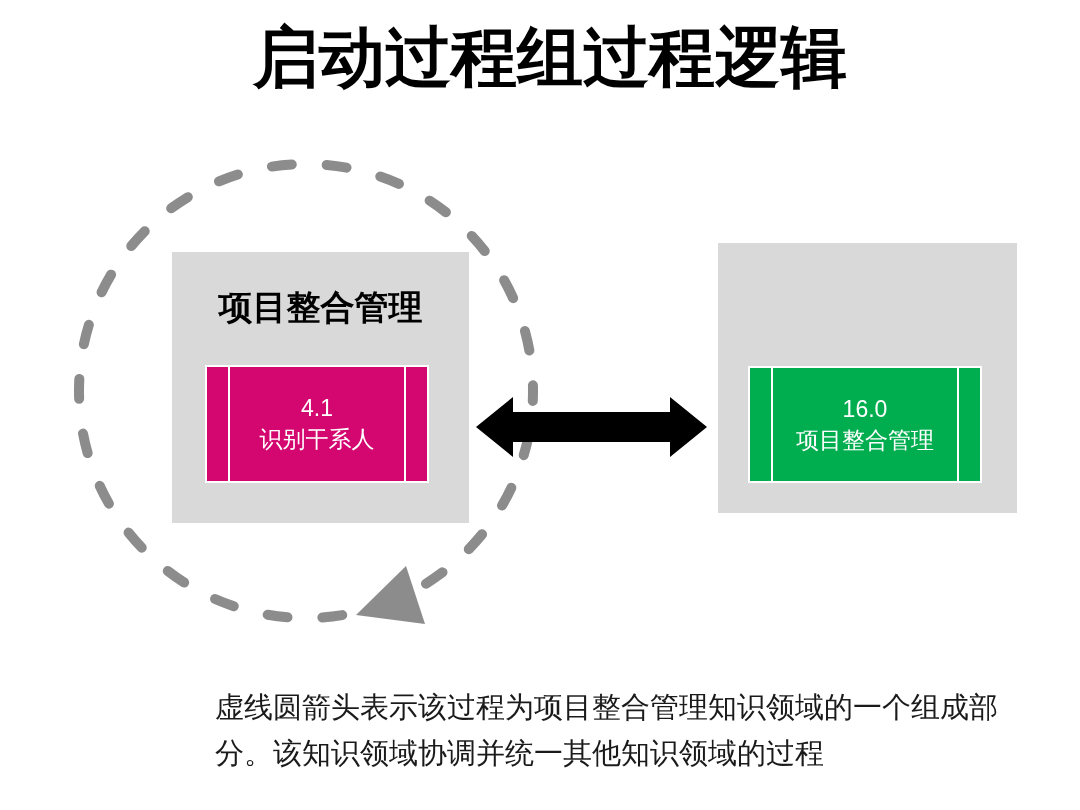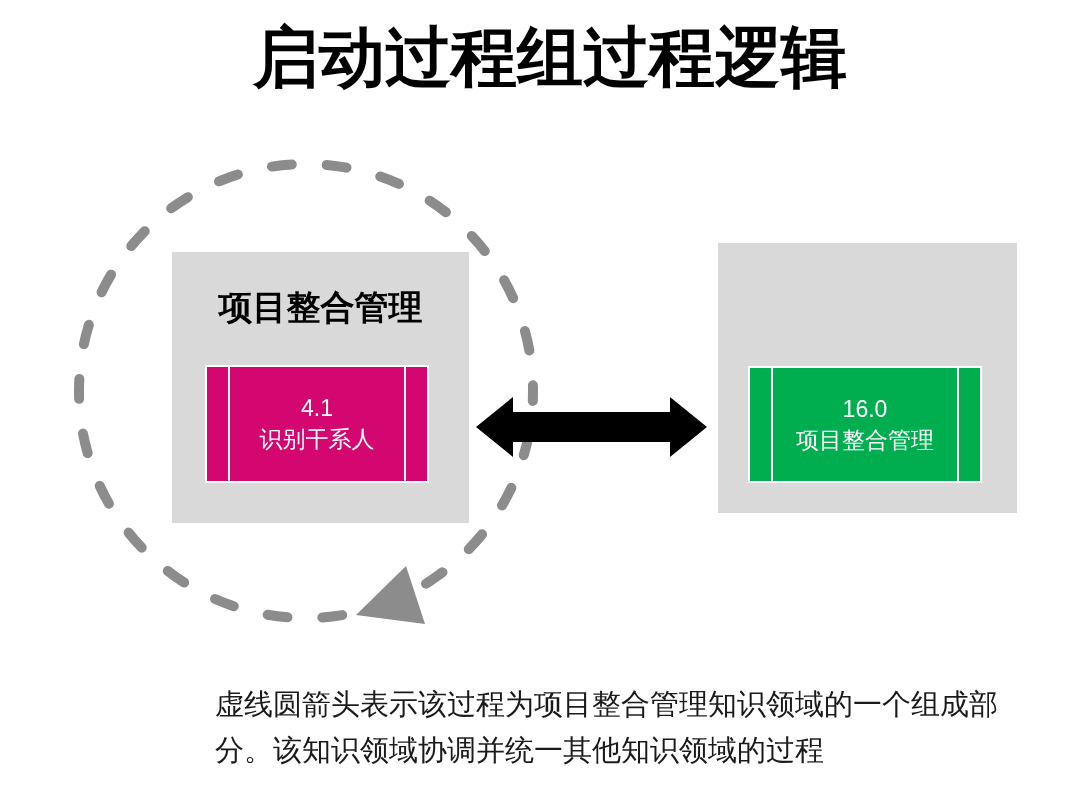--- a/index.html
+++ b/index.html
@@ -82,21 +82,20 @@
   }
   .vline-l { left: 21px; }
   .vline-r { right: 21px; }
   .process-num, .process-name { position: relative; z-index: 1; white-space: nowrap; }
 
   .caption {
     position: absolute; left: 215px; top: 684px;
     font-size: 29px; line-height: 46px;
     color: var(--caption-text);
     white-space: nowrap;
-    font-family: Liberation Mono, monospace;
   }
 </style>
 </head>
 <body>
 
 <div class="canvas">
 
   <h1 class="title">启动过程组过程逻辑</h1>
 
   <svg class="diagram-svg" viewBox="0 0 1080 810" xmlns="http://www.w3.org/2000/svg" aria-hidden="true">

